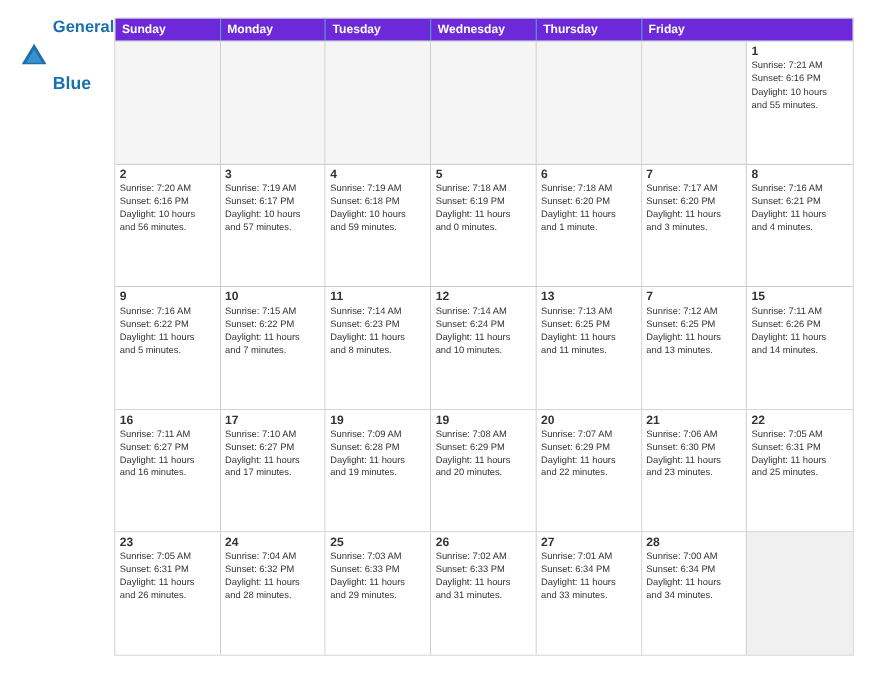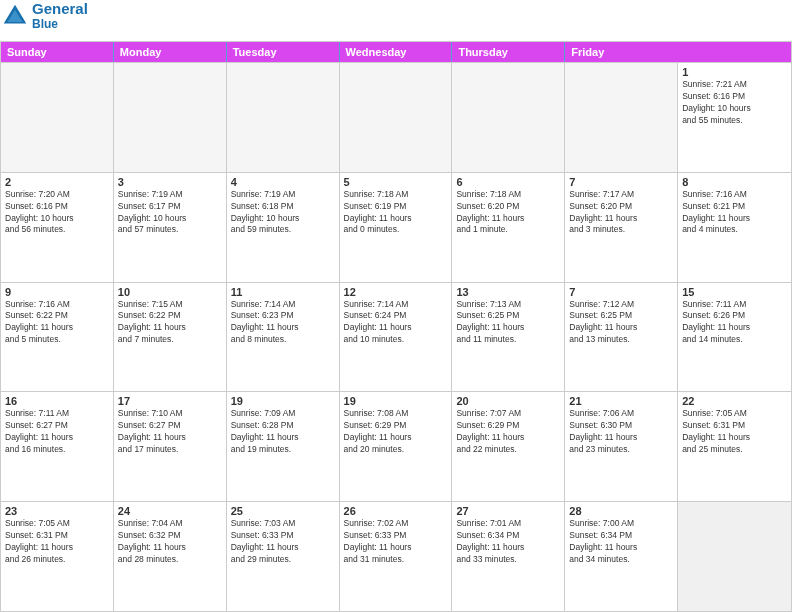--- a/index.html
+++ b/index.html
@@ -6,22 +6,22 @@
     body {
       width: 792px;
       height: 612px;
       font-family: Arial, sans-serif;
       background: #fff;
       overflow: hidden;
     }
     .page {
       width: 792px;
       height: 612px;
-      display: flex;
-      flex-direction: column;
+      padding: 16px;
+      display: flex;
     }
     .header {
       display: flex;
       justify-content: space-between;
       align-items: flex-start;
       margin-bottom: 10px;
     }
     .logo {
       display: flex;
       align-items: center;
@@ -45,21 +45,21 @@
     }
     .calendar {
       border: 1px solid #ccc;
       flex: 1;
       display: flex;
       flex-direction: column;
     }
     .cal-header {
       display: grid;
       grid-template-columns: repeat(7, 1fr);
-      background: #d946ef;
+      background: #6d28d9;
     }
     .cal-header-cell {
       color: white;
       font-size: 11px;
       font-weight: bold;
       padding: 4px 6px;
       border-right: 1px solid #5a9fd4;
     }
     .cal-header-cell:last-child { border-right: none; }
     .cal-body {
@@ -103,21 +103,21 @@
 
 <div class="page">
   <div class="header">
     <div class="logo">
       <svg class="logo-icon" viewBox="0 0 40 40">
         <polygon points="20,5 35,30 5,30" fill="#1a6fad"></polygon>
         <polygon points="20,12 30,28 10,28" fill="#4a9fd4" opacity="0.7"></polygon>
       </svg>
       <div>
         <div style="font-size:15px;font-weight:bold;color:#1a6fad;">General</div>
-        <div style="font-size:12px;font-weight:bold;color:#1a6fad;">Blue</div>
+        <div style="font-size:16px;font-weight:bold;color:#1a6fad;margin-top:35px;">Blue</div>
       </div>
     </div>
     <div class="title-block">
       <div class="month-title"></div>
       <div class="subtitle"></div>
     </div>
   </div>
 
   <div class="calendar">
     <div class="cal-header">

